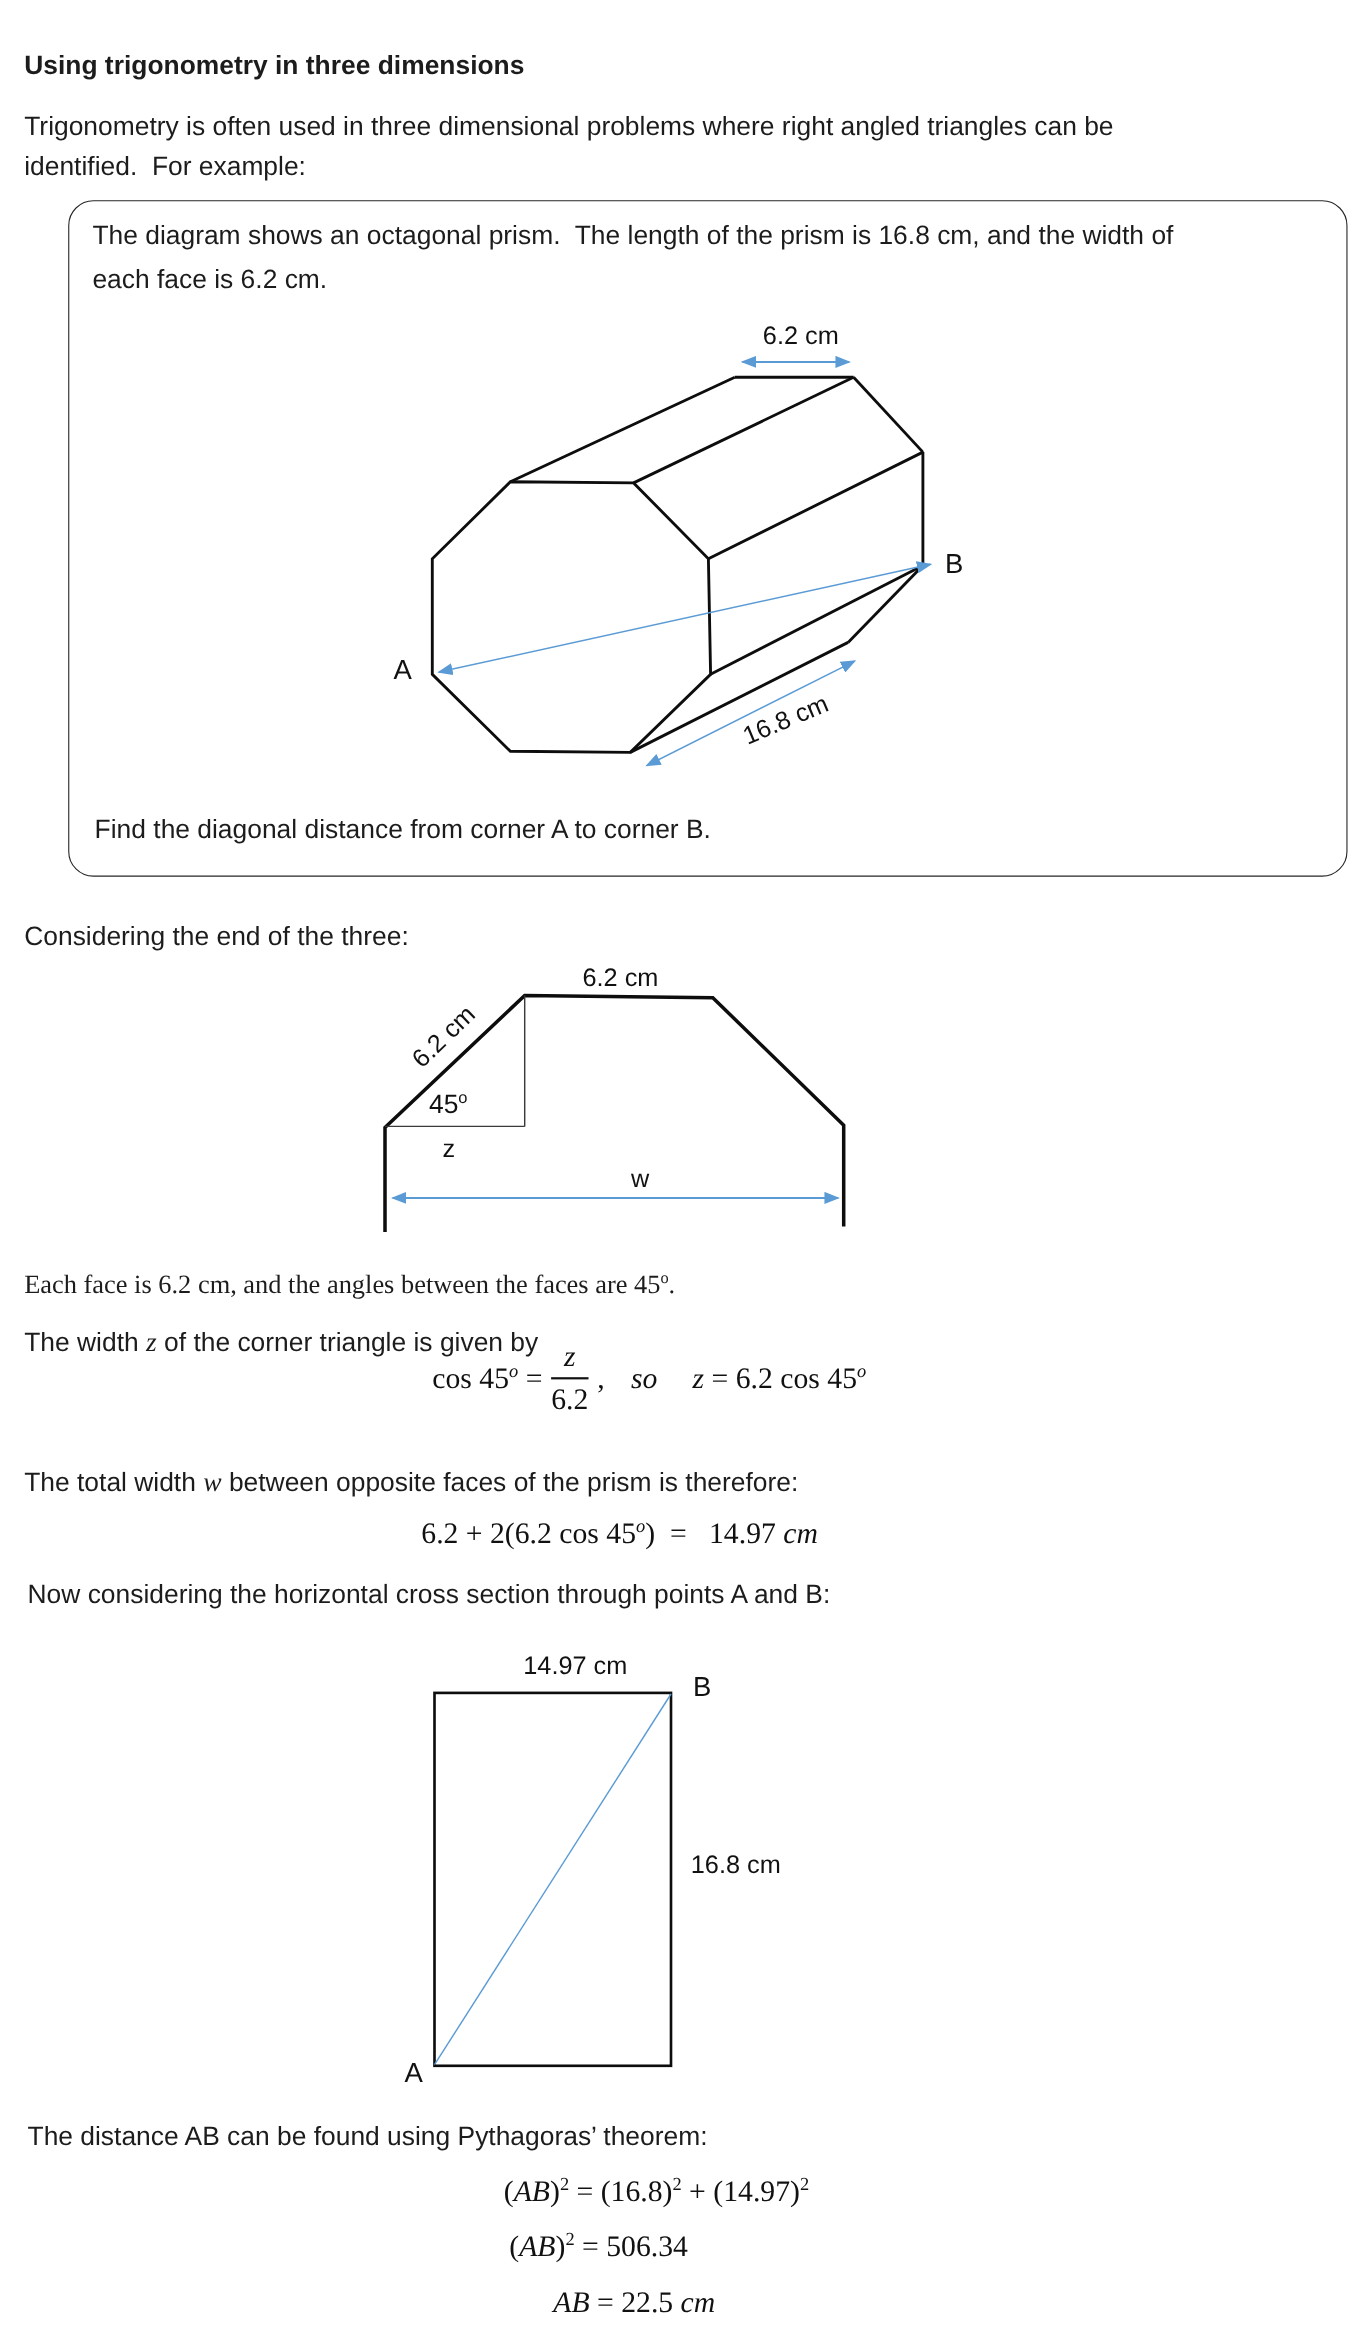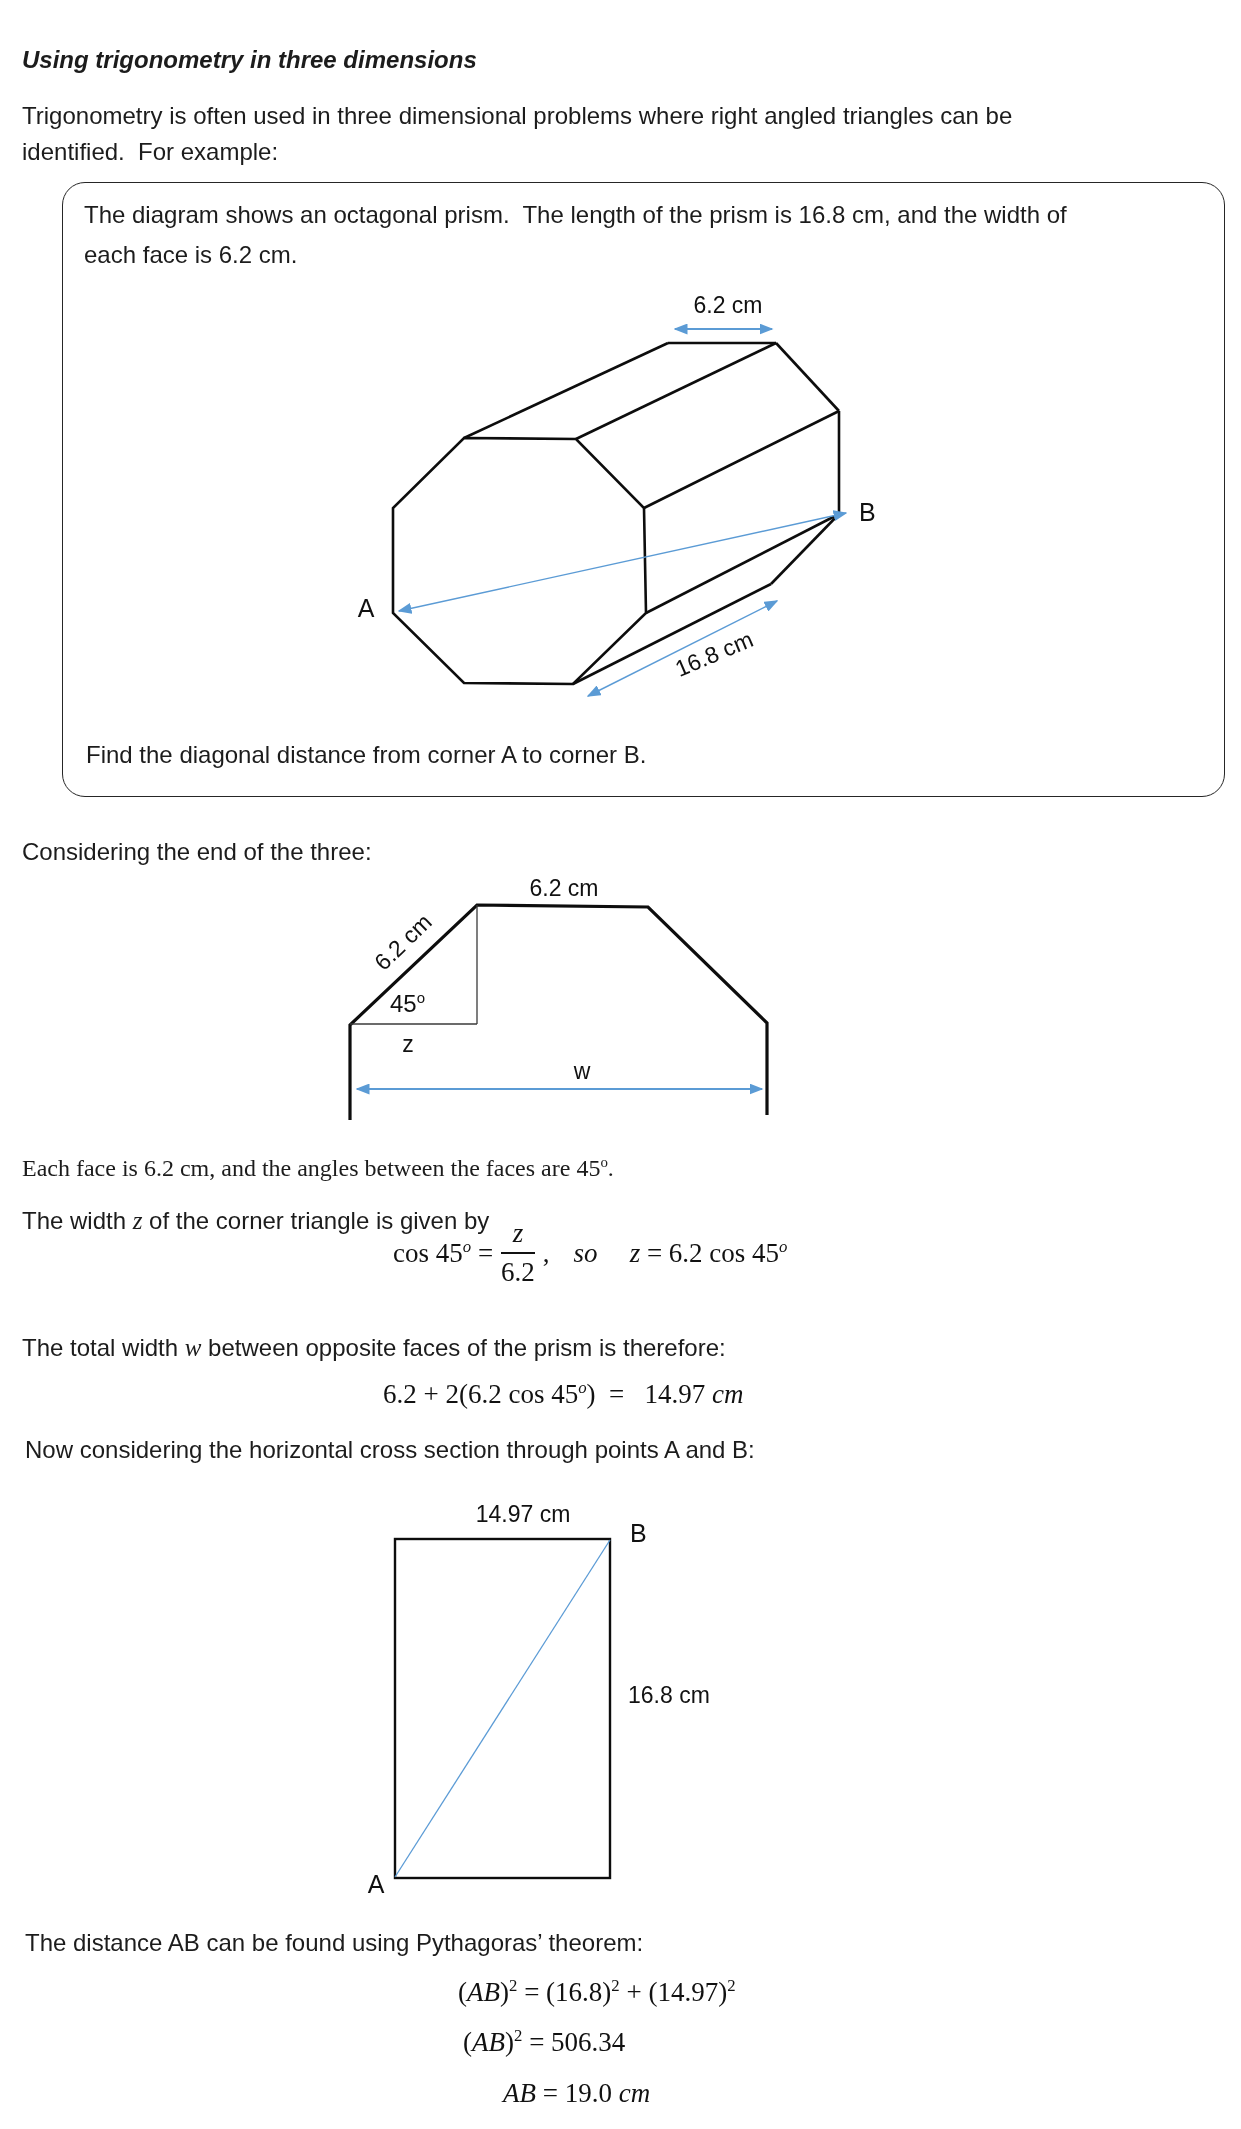--- a/index.html
+++ b/index.html
@@ -1,20 +1,20 @@
 <!DOCTYPE html>
 <html><head>
 <meta charset="utf-8">
 <style>
   html,body{margin:0;padding:0;background:#ffffff;}
   .page{position:relative;width:1241px;height:2129px;background:#fff;
         font-family:"Liberation Sans",sans-serif;color:#1c1c1c;overflow:hidden;}
   .abs{position:absolute;}
   .body-text{font-size:24px;line-height:36px;white-space:pre-wrap;}
-  .title{font-size:24px;font-weight:bold;font-style:italic;}
+  .title{font-size:24px;font-weight:bold;}
   .box{border:1.5px solid #262626;box-sizing:border-box;}
   .boxline{font-size:24px;line-height:40px;white-space:pre-wrap;}
   .it{font-style:italic;}
   .mvar{font-family:"Liberation Serif",serif;font-style:italic;font-size:25px;}
   .eq{font-family:"Liberation Serif",serif;font-size:27px;white-space:pre-wrap;color:#111;}
   sup{font-size:0.62em;vertical-align:super;line-height:0;}
   .eq-cos{display:flex;align-items:center;font-family:"Liberation Serif",serif;
           font-size:27px;color:#111;}
   .frac{display:inline-flex;flex-direction:column;text-align:center;margin:0 8px;}
   .frac .num{border-bottom:2px solid #111;padding:0 7px 3px;}
@@ -126,15 +126,15 @@
     <text x="298" y="211" font-size="23">16.8 cm</text>
     <text x="46" y="401" font-size="25" text-anchor="middle">A</text>
   </svg>
 
   <div class="abs body-text" style="left:25px;top:1925px;">The distance AB can be found using Pythagoras’ theorem:</div>
 
   <div class="abs eq" style="left:458px;top:1977px;"><span>(</span><span class="it">AB</span><span>)</span><sup>2</sup><span> = (16.8)</span><sup>2</sup><span> + (14.97)</span><sup>2</sup></div>
 
   <div class="abs eq" style="left:463px;top:2027px;"><span>(</span><span class="it">AB</span><span>)</span><sup>2</sup><span> = 506.34</span></div>
 
-  <div class="abs eq" style="left:503px;top:2078px;"><span class="it">AB</span><span> = 19.0 </span><span class="it">cm</span></div>
+  <div class="abs eq" style="left:503px;top:2078px;"><span class="it">AB</span><span> = 22.5 </span><span class="it">cm</span></div>
 
 </div>
 
 </body></html>

